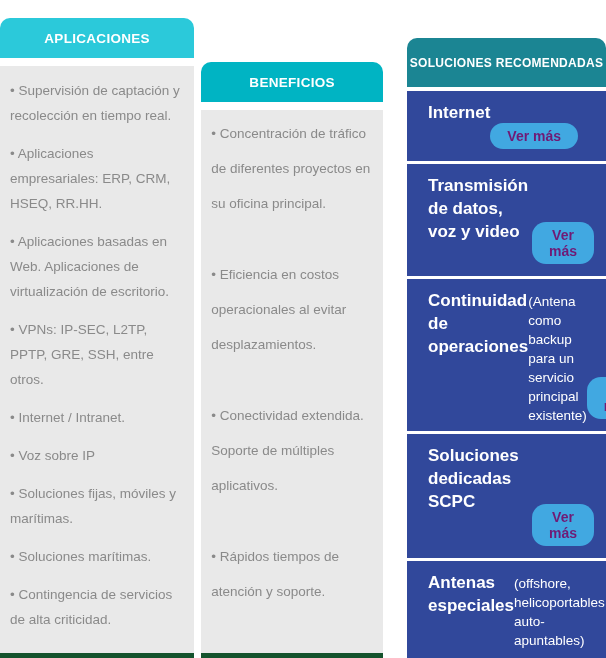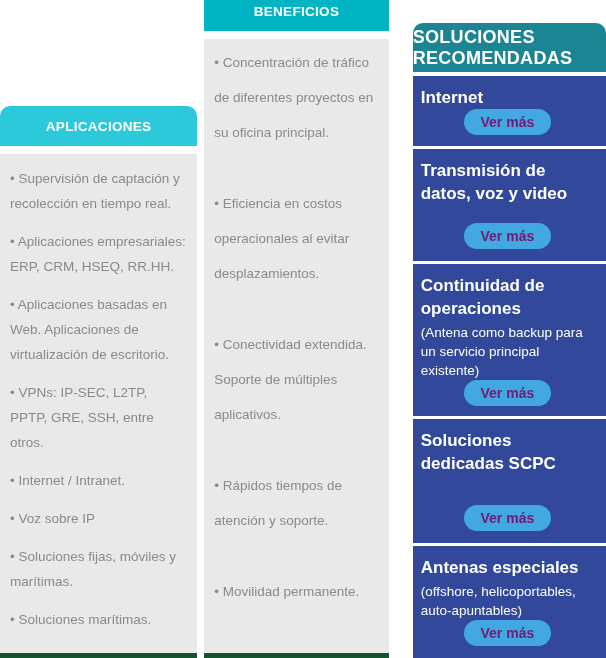--- a/index.html
+++ b/index.html
@@ -33,21 +33,21 @@
     font-weight: bold;
     font-size: 13.5px;
     letter-spacing: 0.3px;
   }
   .col-1 .col-header { background: #2bc9da; }
   .col-2 .col-header { background: #00b4c3; }
   .col-3 .col-header {
     background: #1b8593;
     height: 49px;
     margin-top: 3px;
-    font-size: 18px;
+    font-size: 12px;
   }
 
   
   .col-body {
     background: #e9e9e9;
     flex: 1;
     margin-top: 8px;
     padding: 12px 10px 8px 10px;
     border-bottom: 5px solid #14532d;
     color: #8a8a8a;
@@ -68,23 +68,23 @@
   
   .cards {
     flex: 1;
     margin-top: 4px;
     display: flex;
     flex-direction: column;
   }
   .card {
     background: #31489b;
     color: #ffffff;
-    padding: 10px 12px 8px 8px;
-    display: flex;
-    flex-direction: column;
+    padding: 10px 12px 8px 21px;
+    display: flex;
+    flex-direction: row;
   }
   .card + .card { margin-top: 3px; }
   .card-1 { height: 70px; }
   .card-2 { height: 112px; }
   .card-3 { height: 152px; }
   .card-4 { height: 124px; }
   .card-5 { flex: 1; }
   .card-title {
     font-weight: bold;
     font-size: 17px;
@@ -126,33 +126,33 @@
     </div>
     <div class="col-body">
       <p>• Supervisión de captación y recolección en tiempo real.</p>
       <p>• Aplicaciones empresariales: ERP, CRM, HSEQ, RR.HH.</p>
       <p>• Aplicaciones basadas en Web. Aplicaciones de virtualización de escritorio.</p>
       <p>• VPNs: IP-SEC, L2TP, PPTP, GRE, SSH, entre otros.</p>
       <p>• Internet / Intranet.</p>
       <p>• Voz sobre IP</p>
       <p>• Soluciones fijas, móviles y marítimas.</p>
       <p>• Soluciones marítimas.</p>
+      <p>• Contingencia de servicios de alta criticidad.</p>
     </div>
   </div>
 
   <div class="col col-2">
     <div class="col-header">
       <span>BENEFICIOS</span>
     </div>
     <div class="col-body">
       <p>• Concentración de tráfico de diferentes proyectos en su oficina principal.</p>
       <p>• Eficiencia en costos operacionales  al evitar desplazamientos.</p>
       <p>•  Conectividad extendida. Soporte de múltiples aplicativos.</p>
       <p>•  Rápidos tiempos de atención y soporte.</p>
-      <p>• Movilidad permanente.</p>
     </div>
   </div>
 
   <div class="col col-3">
     <div class="col-header">
       <span>SOLUCIONES RECOMENDADAS</span>
     </div>
     <div class="cards">
 
       <div class="card card-1">

